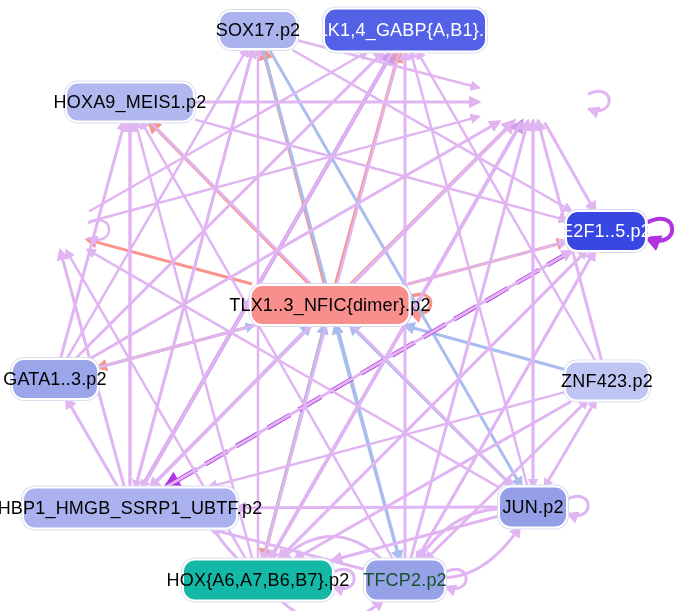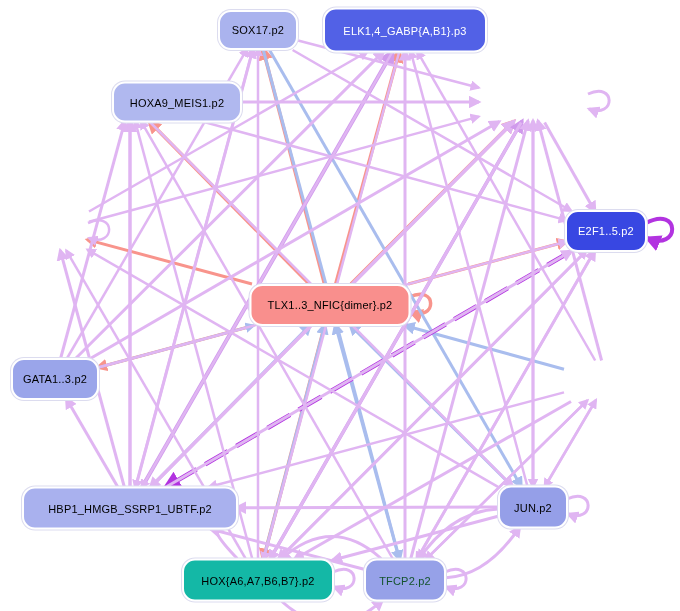--- a/index.html
+++ b/index.html
@@ -17,21 +17,21 @@
     position:absolute;left:0;top:0;
   }
   .node{
     position:absolute;
     transform:translate(-50%,-50%);
     display:flex;align-items:center;justify-content:center;
     box-sizing:border-box;
     border-radius:13px;
     border:2px solid #ffffff;
     box-shadow:0 0 0 1px #dcdcef;
-    font-size:11px;
+    font-size:18px;
     color:#000000;
     white-space:nowrap;
     letter-spacing:0.2px;
     z-index:2;
     cursor:default;
   }
 </style>
 </head>
 <body>
 
@@ -132,21 +132,22 @@
         <path d="M 124.2 486.5 Q 92.5 369.5 60.2 250.1" fill="none" stroke="#e0b5f2" stroke-width="3" marker-end="url(#arr3)"></path>
         <path d="M 245.5 558.5 Q 156.5 405.5 66.2 250.3" fill="none" stroke="#e0b5f2" stroke-width="2.5" marker-end="url(#arr3)"></path>
         <path d="M 498.0 486.8 Q 294.0 369.0 87.3 249.6" fill="none" stroke="#e0b5f2" stroke-width="2.5" marker-end="url(#arr3)"></path>
         <path d="M 252.6 50.0 Q 194.0 269.0 135.2 488.4" fill="none" stroke="#e0b5f2" stroke-width="2.5" marker-end="url(#arr3)"></path>
         <path d="M 392.1 52.5 Q 267.5 269.0 141.4 488.2" fill="none" stroke="#e0b5f2" stroke-width="2.5" marker-end="url(#arr3)"></path>
         <path d="M 512.7 122.5 Q 331.5 305.0 149.9 487.9" fill="none" stroke="#e0b5f2" stroke-width="3" marker-end="url(#arr3)"></path>
       </g>
   </svg>
 <div class="node" style="left: 258px; top: 30px; width: 80px; height: 40px; background: rgb(170, 179, 238); color: rgb(0, 0, 0);">SOX17.p2</div>
     <div class="node" style="left: 405px; top: 30px; width: 164px; height: 45px; background: rgb(82, 97, 230); color: rgb(255, 255, 255);">ELK1,4_GABP{A,B1}.p3</div>
-    <div class="node" style="left: 130px; top: 102px; width: 130px; height: 41px; background: rgb(176, 184, 239); color: rgb(0, 0, 0); margin-left: 47px;">HOXA9_MEIS1.p2</div>
+    <div class="node" style="left: 130px; top: 102px; width: 130px; height: 41px; background: rgb(176, 184, 239); color: rgb(0, 0, 0);">HOXA9_MEIS1.p2</div>
     <div class="node" style="left: 606px; top: 231px; width: 82px; height: 42px; background: rgb(56, 71, 226); color: #ffffff;">E2F1..5.p2</div>
     <div class="node" style="left: 330px; top: 305px; width: 161px; height: 42px; background: rgb(249, 143, 141); color: rgb(0, 0, 0);">TLX1..3_NFIC{dimer}.p2</div>
     <div class="node" style="left: 55px; top: 379px; width: 88px; height: 42px; background: rgb(154, 165, 234); color: rgb(0, 0, 0);">GATA1..3.p2</div>
+    <div class="node" style="left: 607px; top: 381px; width: 86px; height: 41px; background: rgb(191, 197, 243); color: rgb(0, 0, 0);">ZNF423.p2</div>
     <div class="node" style="left: 130px; top: 508px; width: 216px; height: 43px; background: rgb(169, 177, 238); color: rgb(0, 0, 0); text-align: right;">HBP1_HMGB_SSRP1_UBTF.p2</div>
     <div class="node" style="left: 533px; top: 507px; width: 70px; height: 43px; background: rgb(149, 159, 232); color: rgb(0, 0, 0);">JUN.p2</div>
     <div class="node" style="left: 258px; top: 580px; width: 152px; height: 43px; background: #14b8a6; color: rgb(0, 0, 0);">HOX{A6,A7,B6,B7}.p2</div>
     <div class="node" style="left: 405px; top: 580px; width: 82px; height: 43px; background: rgb(150, 161, 232); color: #14532d;">TFCP2.p2</div>
   </div>
 
 </body></html>

